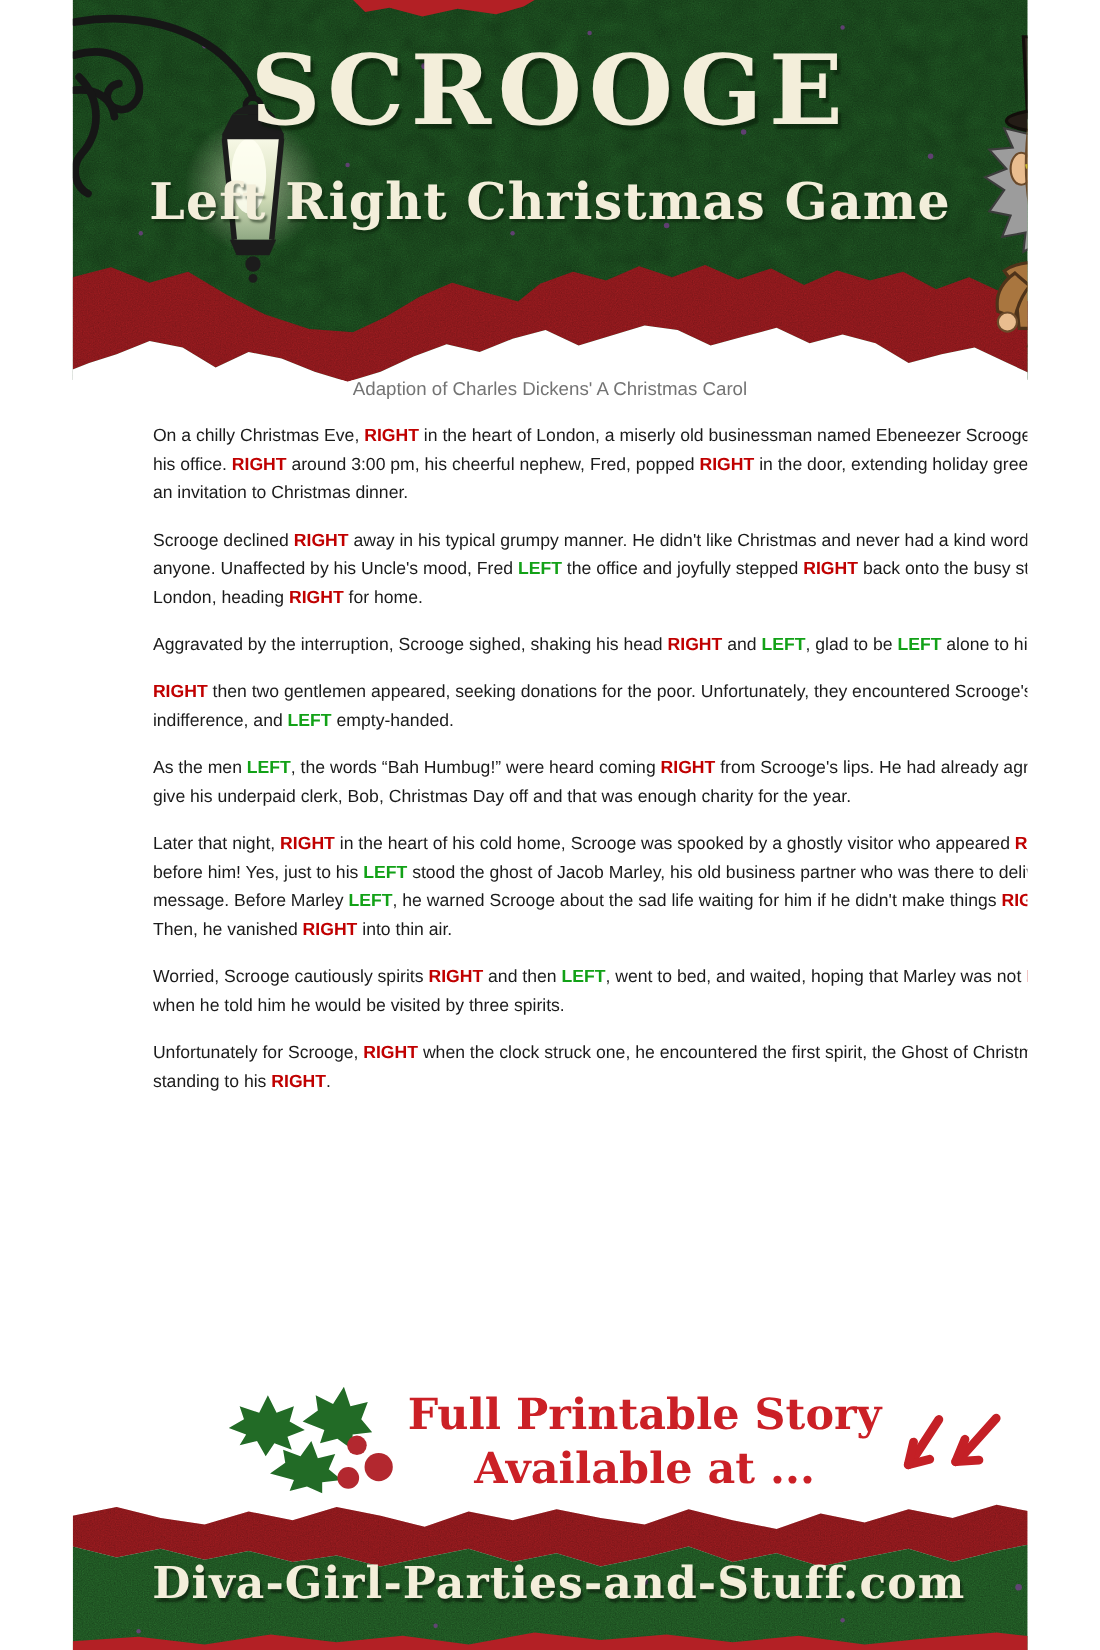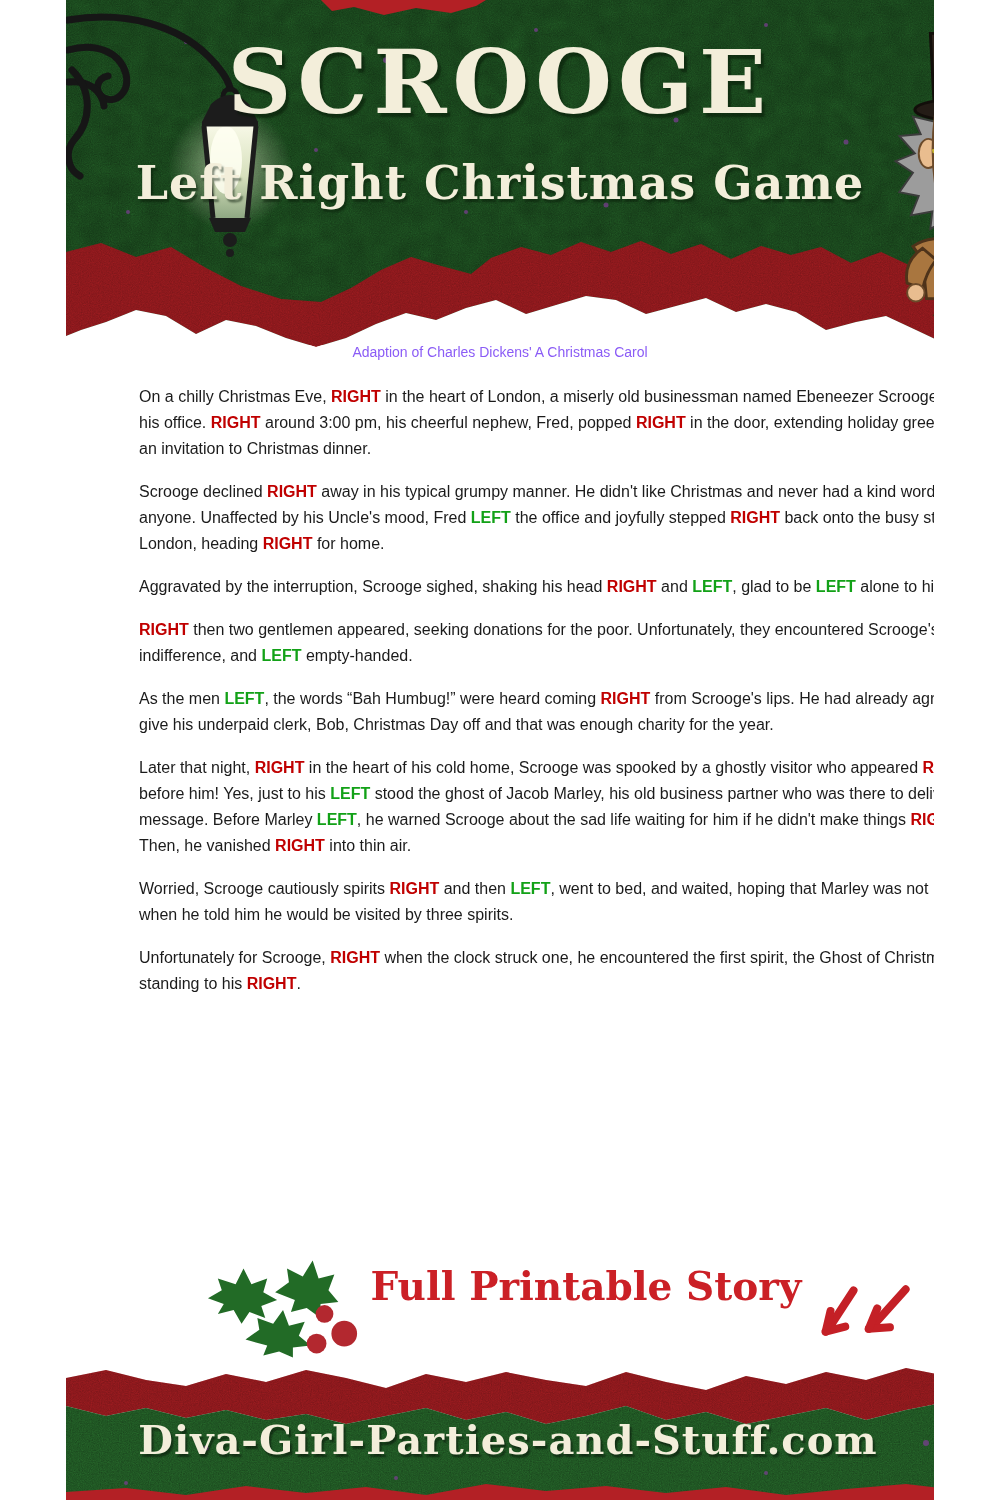--- a/index.html
+++ b/index.html
@@ -23,21 +23,21 @@
     font-family:"DejaVu Serif", serif; font-weight:bold;
     font-size:46px; letter-spacing:1px; line-height:1.1;
     color:var(--cream); text-shadow:2px 3px 2px rgba(8,26,8,.5);
     z-index:3;
   }
   .lamp { position:absolute; top:8px; left:0; width:250px; height:260px; z-index:2; }
   .scrooge { position:absolute; top:16px; left:826px; width:158px; height:300px; z-index:4; }
   
   .attribution {
     position:absolute; top:344px; left:0; right:0; text-align:center;
-    font-size:14px; color:#8b5cf6; z-index:5;
+    font-size:17px; color:#737373; z-index:5;
   }
   .story {
     position:absolute; top:384px; left:73px; width:868px;
     font-size:16px; line-height:26px; color:#1b1b1b; z-index:5;
   }
   .story p { margin:0 0 17px 0; }
   .kw { font-weight:bold; }
   .kw.right { color:var(--right); }
   .kw.left  { color:var(--left);text-align:right;  }
   
@@ -219,20 +219,21 @@
     <path d="M2 40 L16 32 L12 20 L30 26 L38 10 L46 26 L62 20 L58 34 L72 42 L56 48 L60 60 L44 54 L36 66 L28 52 L12 56 L18 46 Z" fill="#226B26"></path>
     <path d="M70 34 L84 24 L82 10 L98 18 L108 2 L114 20 L130 16 L124 32 L134 44 L116 46 L116 60 L102 50 L86 54 L90 42 Z" fill="#226B26"></path>
     <path d="M40 82 L54 72 L52 60 L68 66 L78 52 L84 68 L100 64 L94 78 L106 88 L88 90 L88 100 L74 94 L58 98 L62 88 Z" fill="#226B26"></path>
     <circle cx="120" cy="56" r="9" fill="#B3282F"></circle>
     <circle cx="140" cy="76" r="13" fill="#B3282F"></circle>
     <circle cx="112" cy="86" r="10" fill="#B3282F"></circle>
   </svg>
 
   <div class="cta">
     <div>Full Printable Story</div>
+    <div>Available at ...</div>
   </div>
 
   <svg class="arrows" viewBox="0 0 92 70" xmlns="http://www.w3.org/2000/svg">
     <g stroke="#C42026" stroke-width="8" stroke-linecap="round" fill="none">
       <g transform="translate(2,6) rotate(-6 20 25)">
         <path d="M36 2 L10 34"></path>
           <path d="M4 40 L24 37"></path>
           <path d="M4 40 L11 20"></path>
       </g>
       <g transform="translate(46,0) rotate(4 22 28)">

